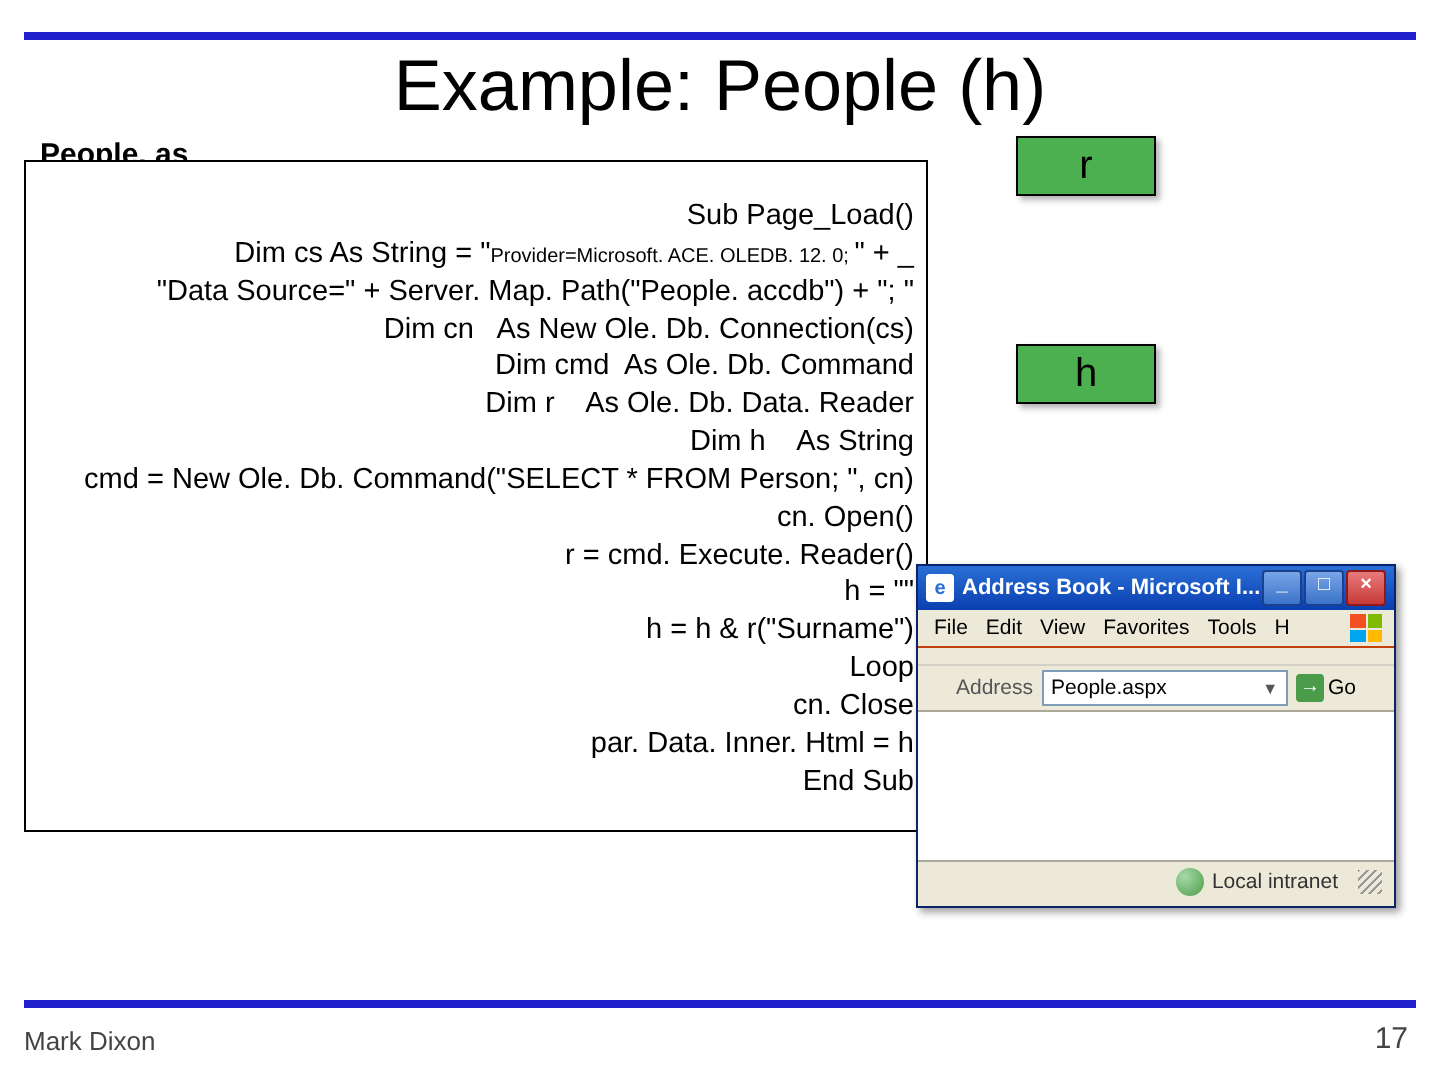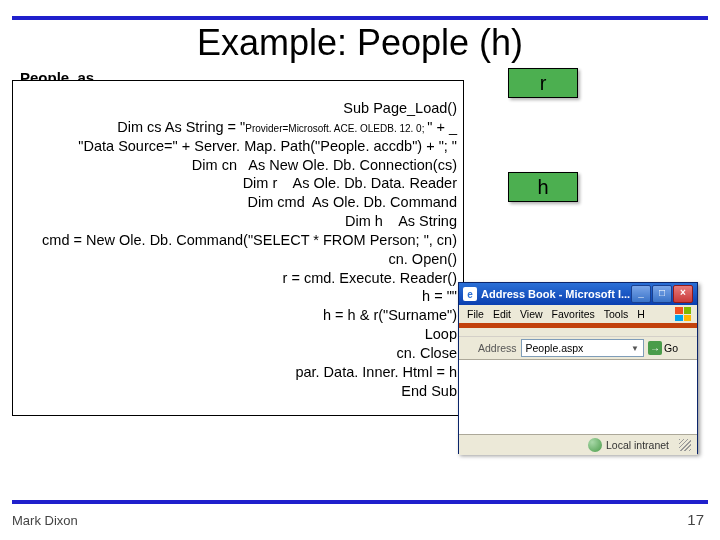--- a/index.html
+++ b/index.html
@@ -186,21 +186,21 @@
     line-height: 14px;
     cursor: default;
   }
   .winbtn.close {
     background: linear-gradient(to bottom, #e87a7a, #c83a3a);
     border-color: #901a1a;
   }
   .menubar {
     height: 18px;
     background: #ece9d8;
-    border-bottom: 5px solid #c2410c;
+    border-bottom: 1px solid #c2410c;
     display: flex;
     align-items: center;
     font-size: 10.5px;
     padding: 0 4px;
     gap: 2px;
     justify-content: space-between;
   }
   .menubar .menus { display:flex; gap:1px;}
   .menubar .m { padding: 0 4px; }
   .winflag {
@@ -297,22 +297,22 @@
 <div class="file-label">People. as px</div>
 
 <div class="hl1"></div>
 <div class="hl2"></div>
 
 <div class="code-box">
   <div class="line">Sub Page_Load()</div>
   <div class="line"><span> Dim cs As String = "</span><span class="provider">Provider=Microsoft. ACE. OLEDB. 12. 0; </span><span>" + _</span></div>
   <div class="line">            "Data Source=" + Server. Map. Path("People. accdb") + "; "</div>
   <div class="line"> Dim cn   As New Ole. Db. Connection(cs)</div>
+  <div class="line"> Dim cmd  As Ole. Db. Command</div>
   <div class="line"> Dim r    As Ole. Db. Data. Reader</div>
-  <div class="line"> Dim cmd  As Ole. Db. Command</div>
   <div class="line"> Dim h    As String</div>
   <div class="line">   cmd = New Ole. Db. Command("SELECT * FROM Person; ", cn)</div>
   <div class="line">   cn. Open()</div>
   <div class="line">   r = cmd. Execute. Reader()</div>
   <div class="line">   h = ""</div>
   <div class="line">     h = h &amp; r("Surname")</div>
   <div class="line">   Loop</div>
   <div class="line">   cn. Close</div>
   <div class="line">   par. Data. Inner. Html = h</div>
   <div class="line">End Sub</div>

